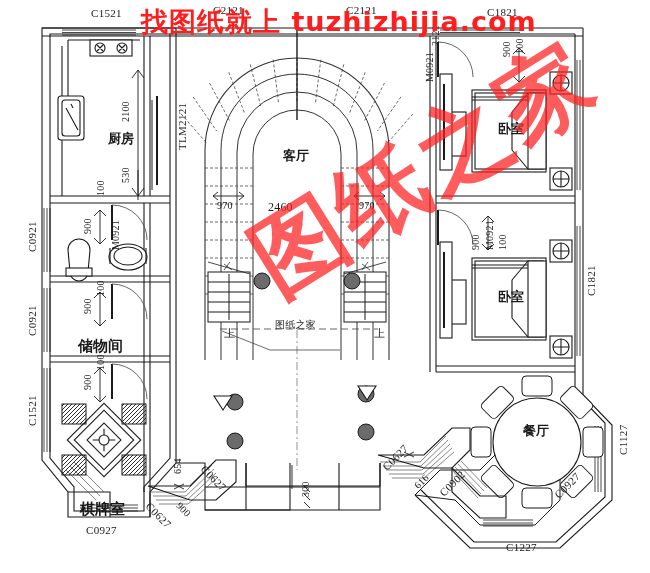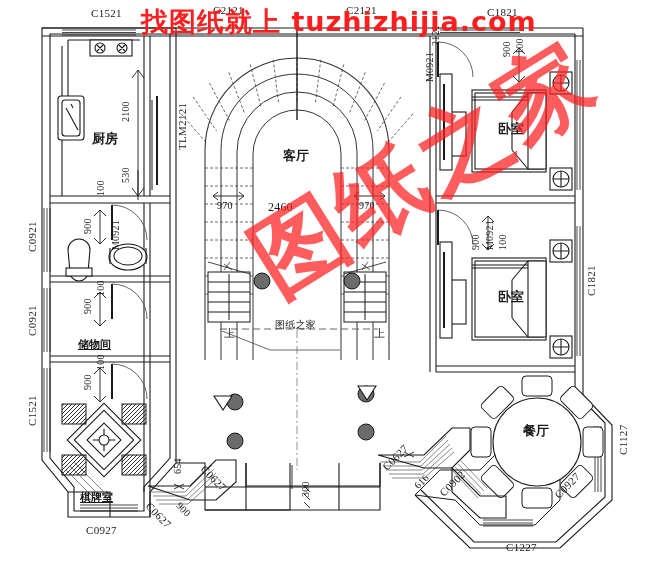--- a/index.html
+++ b/index.html
@@ -6,22 +6,22 @@
   body{width:650px;height:573px;overflow:hidden;
        font-family:"Liberation Serif","DejaVu Serif",serif;}
   #plan{position:relative;width:650px;height:573px;background:#ffffff;}
   svg.layer{position:absolute;left:0;top:0;width:650px;height:573px;}
   .lbl{position:absolute;white-space:nowrap;color:#1a1a1a;
        font-family:"Liberation Serif","DejaVu Serif",serif;}
   .code{font-size:11px;letter-spacing:.3px;}
   .dim{font-size:10px;letter-spacing:.2px;}
   .room{font-size:13px;font-weight:bold;
         font-family:"DejaVu Sans","Liberation Sans",sans-serif;}
-  .roomsm{font-size:11px;font-weight:bold;
-        font-family:"DejaVu Sans","Liberation Sans",sans-serif;text-decoration:underline;}
+  .roomsm{font-size:15px;font-weight:bold;
+        font-family:"DejaVu Sans","Liberation Sans",sans-serif;}
   .up{font-size:11px;font-family:"DejaVu Sans","Liberation Sans",sans-serif;}
   .rot90{transform:rotate(-90deg);transform-origin:left top;}
   .rot45{transform:rotate(-45deg);transform-origin:left top;}
   .rotm45{transform:rotate(45deg);transform-origin:left top;}
   #wm{position:absolute;left:141px;top:4px;color:#ff1d1d;font-size:27px;
       font-weight:bold;letter-spacing:1px;white-space:nowrap;z-index:40;
       font-family:"DejaVu Sans","Liberation Sans",sans-serif;}
   #wmbig{position:absolute;left:228px;top:218px;color:#ff2020;opacity:.72;
       font-size:92px;font-weight:bold;white-space:nowrap;z-index:39;
       transform:rotate(-32deg);transform-origin:left top;letter-spacing:4px;
@@ -320,23 +320,23 @@
         <path d="M519,48 L519,82 M513,54 l6,-6 6,6 M513,76 l6,6 6,-6"></path>
         <path d="M488,216 L488,250 M482,222 l6,-6 6,6 M482,244 l6,6 6,-6"></path>
         <path d="M213,196 L244,196 M218,192 l-5,4 5,4 M239,192 l5,4 -5,4"></path>
         <path d="M354,196 L385,196 M359,192 l-5,4 5,4 M380,192 l5,4 -5,4"></path>
         <path d="M292,489 L292,465"></path>
         <path d="M310,492 l-6,-6 M310,500 l-6,-6 M310,508 l-6,-6"></path>
       </g>
     </g>
   </svg>
 
-  <div class="lbl room" style="left:92px;top:130px;">厨房</div>
+  <div class="lbl room" style="left:108px;top:130px;">厨房</div>
   <div class="lbl roomsm" style="left:78px;top:337px;">储物间</div>
-  <div class="lbl roomsm" style="left:80px;top:490px;">棋牌室</div>
+  <div class="lbl roomsm" style="left:80px;top:500px;">棋牌室</div>
   <div class="lbl room" style="left:283px;top:147px;">客厅</div>
   <div class="lbl room" style="left:498px;top:120px;">卧室</div>
   <div class="lbl room" style="left:498px;top:288px;">卧室</div>
   <div class="lbl room" style="left:523px;top:422px;">餐厅</div>
 
   <div class="lbl code" style="left:91px;top:7px;">C1521</div>
   <div class="lbl code" style="left:213px;top:4px;">C2121</div>
   <div class="lbl code" style="left:346px;top:4px;">C2121</div>
   <div class="lbl code" style="left:487px;top:6px;">C1821</div>
   <div class="lbl code rot90" style="left:26px;top:252px;">C0921</div>

